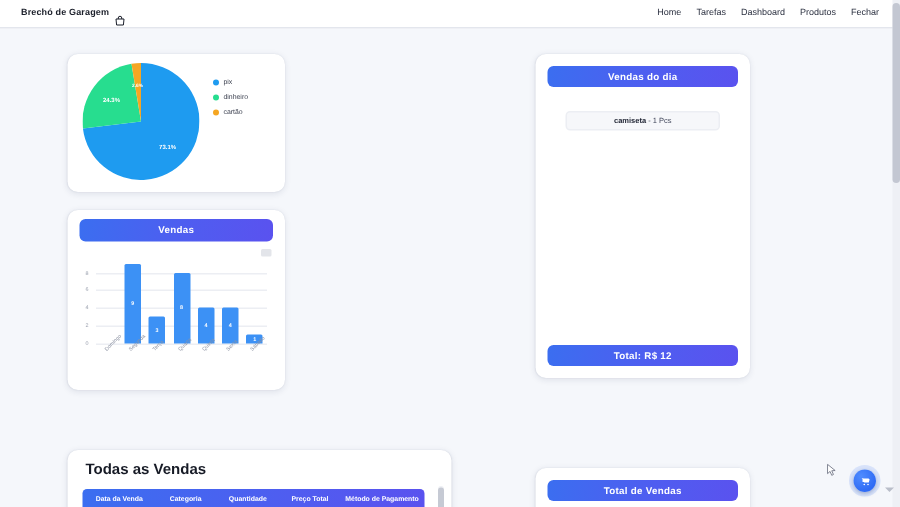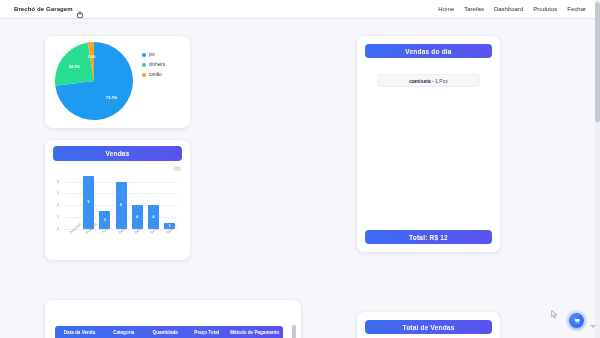--- a/index.html
+++ b/index.html
@@ -226,20 +226,21 @@
 
   <div class="card" id="daysales-card">
     <div class="blue-bar day-head">Vendas do dia</div>
     <div class="day-item">
       <b>camiseta</b>&nbsp;<span>- 1 Pcs</span>
     </div>
     <div class="blue-bar day-total">Total: R$ 12</div>
   </div>
 
   <div class="card" id="alltable-card">
+    <div class="table-title">Todas as Vendas</div>
     <div class="table-head" id="table-head">
         <div class="th" style="width: 52px;">Data da Venda</div>
         <div class="th" style="width: 42px;">Categoria</div>
         <div class="th" style="width: 46px;">Quantidade</div>
         <div class="th" style="width: 42px;">Preço Total</div>
         <div class="th" style="width: 60px;">Método de Pagamento</div>
       </div>
     <div class="tbl-scroll">
       <div class="t"></div>
     </div>

